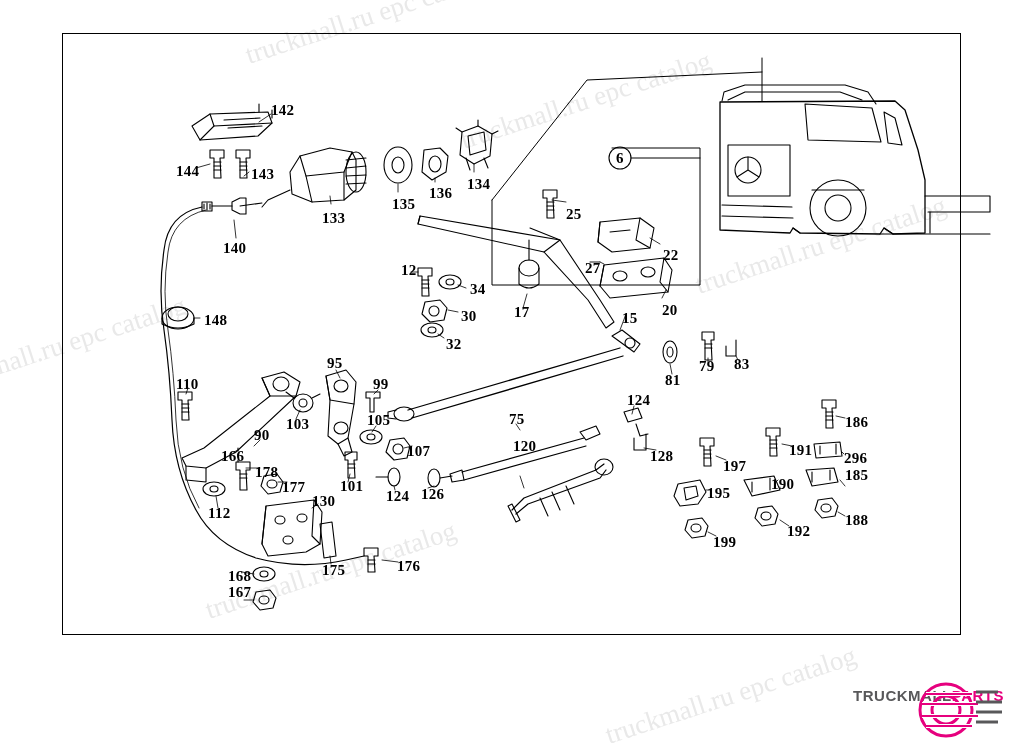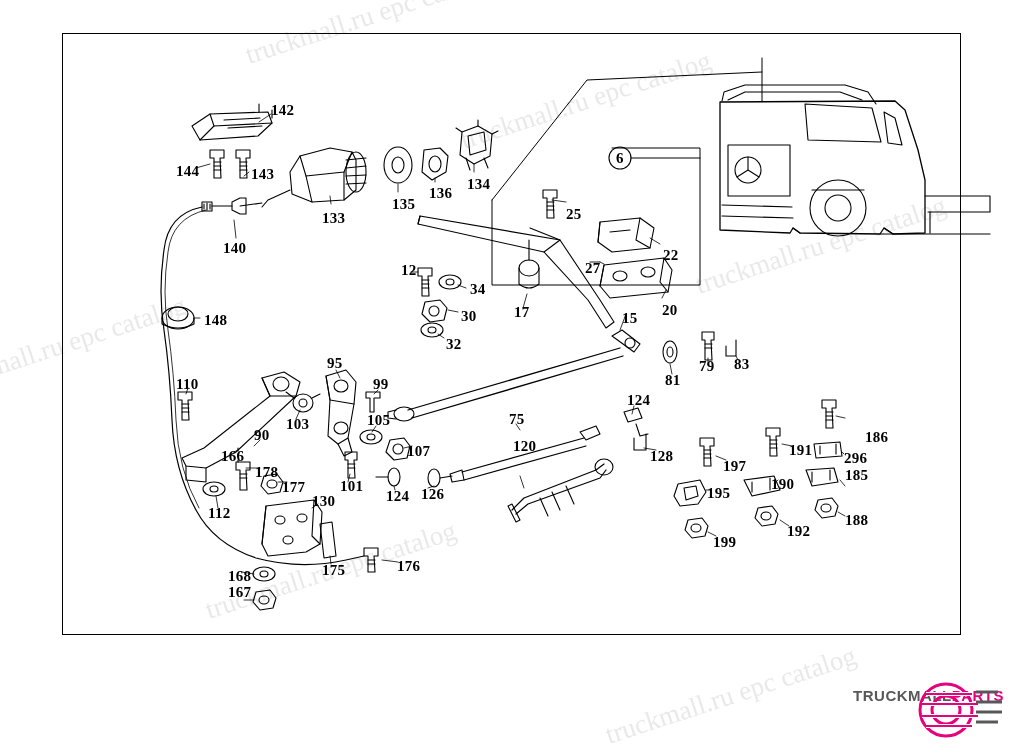--- a/index.html
+++ b/index.html
@@ -513,21 +513,21 @@
     <div class="lbl" style="left:340px; top:478px;">101</div>
     <div class="lbl" style="left:386px; top:488px;">124</div>
     <div class="lbl" style="left:421px; top:486px;">126</div>
     <div class="lbl" style="left:513px; top:438px;">120</div>
     <div class="lbl" style="left:312px; top:493px;">130</div>
     <div class="lbl" style="left:208px; top:505px;">112</div>
     <div class="lbl" style="left:322px; top:562px;">175</div>
     <div class="lbl" style="left:397px; top:558px;">176</div>
     <div class="lbl" style="left:228px; top:568px;">168</div>
     <div class="lbl" style="left:228px; top:584px;">167</div>
-    <div class="lbl" style="left:845px; top:429px;margin-left:20px;">186</div>
+    <div class="lbl" style="left:845px; top:414px;">186</div>
     <div class="lbl" style="left:844px; top:450px;">296</div>
     <div class="lbl" style="left:845px; top:467px;">185</div>
     <div class="lbl" style="left:845px; top:512px;">188</div>
     <div class="lbl" style="left:789px; top:442px;">191</div>
     <div class="lbl" style="left:771px; top:476px;">190</div>
     <div class="lbl" style="left:723px; top:458px;">197</div>
     <div class="lbl" style="left:707px; top:485px;">195</div>
     <div class="lbl" style="left:787px; top:523px;">192</div>
     <div class="lbl" style="left:713px; top:534px;">199</div>
   </div>

